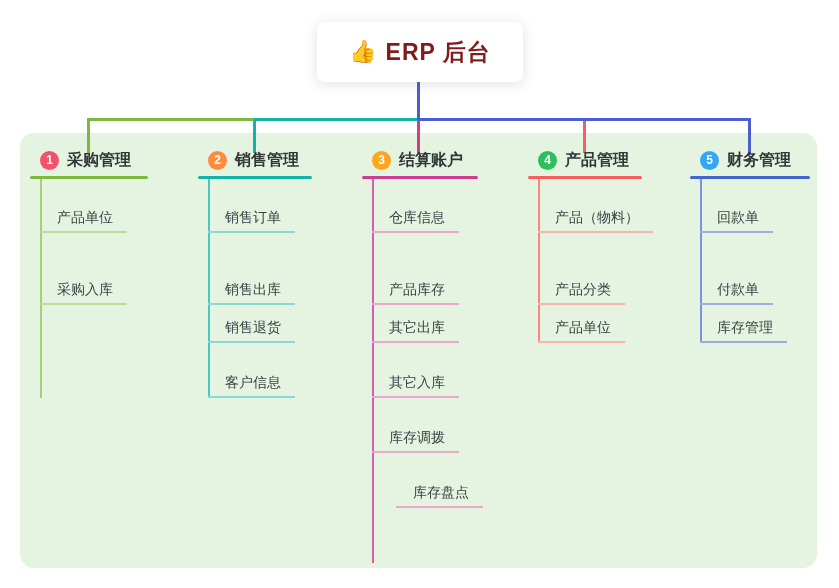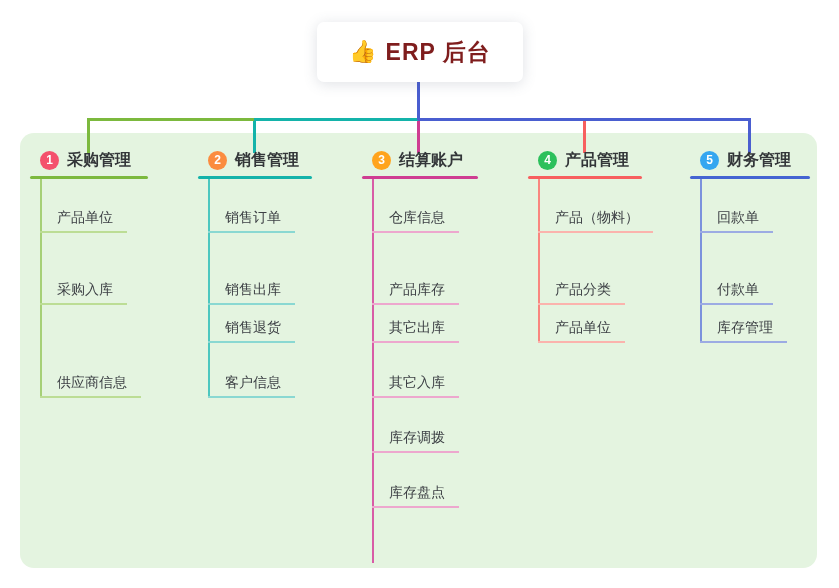--- a/index.html
+++ b/index.html
@@ -45,21 +45,21 @@
   .badge{
     flex:0 0 auto;width:19px;height:19px;border-radius:50%;
     color:#ffffff;font-size:12px;font-weight:bold;line-height:19px;text-align:center;
   }
   .btext{font-size:16px;font-weight:600;color:#333639;white-space:nowrap;}
   .bbar{height:3px;width:100%;border-radius:2px;}
   .trunk{position:absolute;left:10px;top:34px;width:2px;}
   .t3{height:164px;} .t4{height:219px;} .t7{height:384px;}
   .child{position:absolute;left:10px;white-space:nowrap;display:inline-block;}
   .r0{top:63px;} .r1{top:118px;margin-top:17px;} .r2{top:173px;} .r3{top:228px;}
-  .r4{top:283px;text-align:right;} .r5{top:338px;} .r6{top:393px;}
+  .r4{top:283px;text-align:right;} .r5{top:338px;padding-left:24px;} .r6{top:393px;}
   .ctext{
     display:block;font-size:14px;color:#3d4045;
     padding:0 14px 5px 17px;line-height:18px;
   }
   .cbar{height:2px;width:100%;}
 </style>
 </head>
 <body>
 
 <div class="stage">
@@ -91,24 +91,20 @@
     <div class="bbar" style="background: rgb(124, 185, 62);"></div>
     <div class="trunk t4" style="background: rgb(166, 208, 119);"></div>
     <div class="child r0">
       <span class="ctext">产品单位</span>
       <div class="cbar" style="background: rgb(188, 221, 149);"></div>
     </div>
     <div class="child r1">
       <span class="ctext">采购入库</span>
       <div class="cbar" style="background: rgb(188, 221, 149);"></div>
     </div>
-    <div class="child r3">
-      <span class="ctext">供应商信息</span>
-      <div class="cbar" style="background: rgb(188, 221, 149);"></div>
-    </div>
   </section>
 
   <section class="branch b1">
     <div class="blabel">
       <span class="badge" style="background: rgb(251, 140, 63);">2</span>
       <span class="btext">销售管理</span>
     </div>
     <div class="bbar" style="background: rgb(20, 179, 170);"></div>
     <div class="trunk t4" style="background: rgb(76, 199, 191);"></div>
     <div class="child r0">

